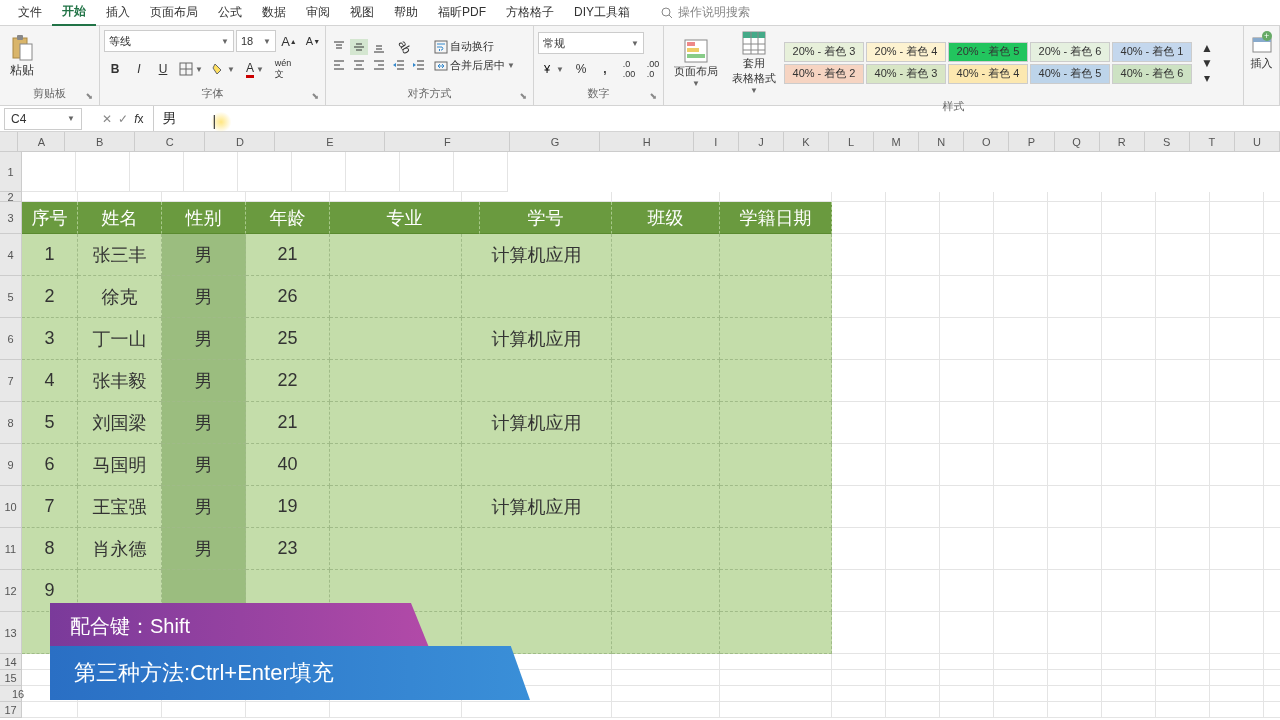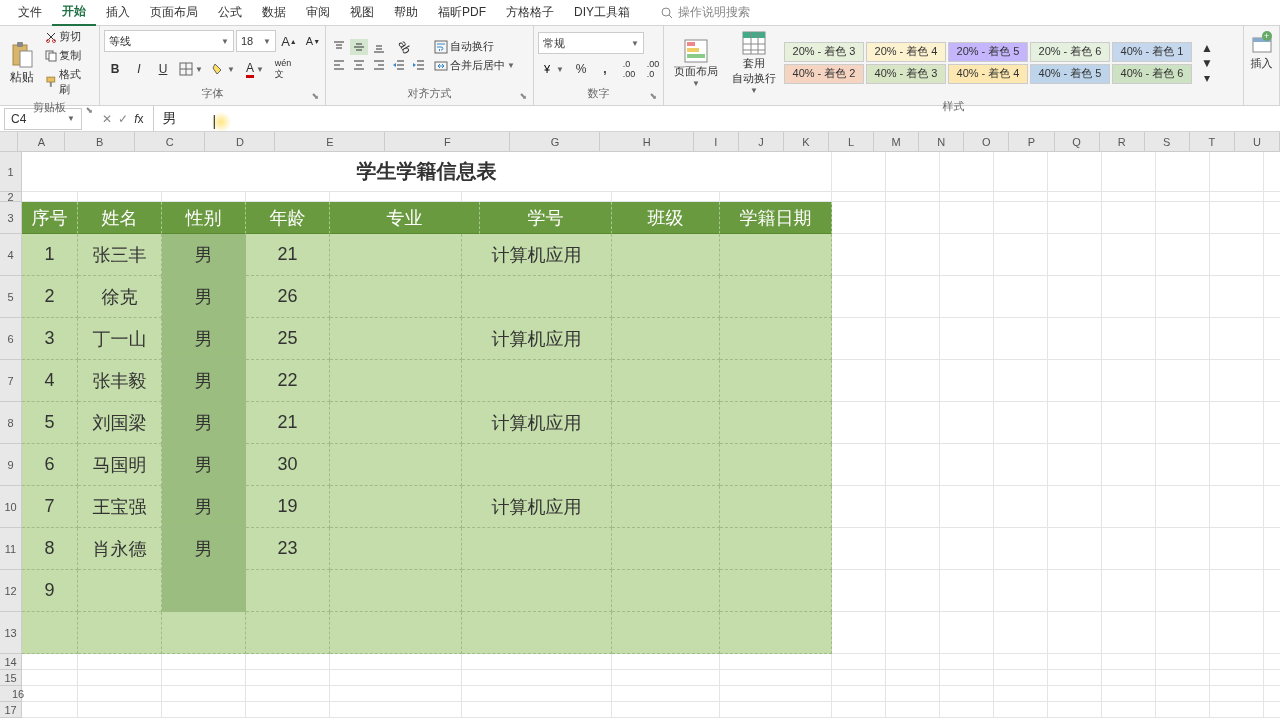--- a/index.html
+++ b/index.html
@@ -101,44 +101,20 @@
   <div class="ribbon-group" style="width:100px">
     <div class="ribbon-group-body">
       <div class="paste-btn">
         <svg viewBox="0 0 24 28">
             <rect x="3" y="4" width="14" height="20" fill="#d9b56a" stroke="#aa8844"></rect>
             <rect x="7" y="1" width="6" height="5" rx="1" fill="#888"></rect>
             <rect x="10" y="10" width="12" height="16" fill="#fff" stroke="#888"></rect>
           </svg>
         <span>粘贴</span>
       </div>
-      <div class="clip-side">
-        <div>
-            <svg width="12" height="12" viewBox="0 0 12 12">
-              <path d="M2 2 L10 10 M10 2 L2 10" stroke="#333" stroke-width="1"></path>
-              <circle cx="3" cy="10" r="1.5" fill="none" stroke="#c44"></circle>
-              <circle cx="9" cy="10" r="1.5" fill="none" stroke="#c44"></circle>
-            </svg>
-            <span>剪切</span>
-          </div>
-        <div>
-            <svg width="12" height="12" viewBox="0 0 12 12">
-              <rect x="1" y="1" width="7" height="8" fill="none" stroke="#666"></rect>
-              <rect x="4" y="3" width="7" height="8" fill="#fff" stroke="#666"></rect>
-            </svg>
-            <span>复制</span>
-          </div>
-        <div>
-            <svg width="12" height="12" viewBox="0 0 12 12">
-              <rect x="2" y="1" width="8" height="5" fill="#e8c060" stroke="#aa8844"></rect>
-              <rect x="5" y="6" width="2" height="5" fill="#888"></rect>
-            </svg>
-            <span>格式刷</span>
-          </div>
-      </div>
     </div>
     <div class="ribbon-group-label"><span>剪贴板</span><span class="launcher">⬊</span></div>
   </div>
 
   <div class="ribbon-group font-group" style="width:226px">
     <div class="ribbon-group-body" style="flex-direction:column;align-items:flex-start;justify-content:center;gap:4px">
       <div class="row">
         <div class="font-select">
             <span>等线</span>
             <span class="chev">▼</span>
@@ -313,28 +289,28 @@
       <div class="style-table-btn">
         <svg viewBox="0 0 26 26">
             <rect x="2" y="2" width="22" height="22" fill="#fff" stroke="#888"></rect>
             <rect x="2" y="2" width="22" height="6" fill="#4a8"></rect>
             <line x1="2" y1="14" x2="24" y2="14" stroke="#888"></line>
             <line x1="2" y1="20" x2="24" y2="20" stroke="#888"></line>
             <line x1="10" y1="2" x2="10" y2="24" stroke="#888"></line>
             <line x1="17" y1="2" x2="17" y2="24" stroke="#888"></line>
           </svg>
         <span style="white-space:pre-line;text-align:center">套用
-自动换行</span>
+表格格式</span>
           <span class="chev">▼</span>
       </div>
       <div class="style-swatches" id="swatches">
           <div class="swatch-row">
             <div class="swatch" style="background: rgb(231, 240, 218);">20% - 着色 3</div>
             <div class="swatch" style="background: rgb(253, 242, 208);">20% - 着色 4</div>
-            <div class="swatch" style="background: #c4b5fd;">20% - 着色 5</div>
+            <div class="swatch" style="background: #22c55e;">20% - 着色 5</div>
             <div class="swatch" style="background: rgb(229, 240, 223);">20% - 着色 6</div>
             <div class="swatch" style="background: rgb(196, 215, 237);">40% - 着色 1</div>
           </div>
           <div class="swatch-row">
             <div class="swatch" style="background: rgb(246, 212, 194);">40% - 着色 2</div>
             <div class="swatch" style="background: rgb(216, 230, 197);">40% - 着色 3</div>
             <div class="swatch" style="background: rgb(252, 232, 176);">40% - 着色 4</div>
             <div class="swatch" style="background: rgb(189, 212, 234);">40% - 着色 5</div>
             <div class="swatch" style="background: rgb(205, 226, 195);">40% - 着色 6</div>
           </div>
@@ -421,21 +397,20 @@
         <div class="row-h" style="height: 42px;">11</div>
         <div class="row-h" style="height: 42px;">12</div>
         <div class="row-h" style="height: 42px;">13</div>
         <div class="row-h" style="height: 16px;">14</div>
         <div class="row-h" style="height: 16px;">15</div>
         <div class="row-h" style="height: 16px; padding-left: 15px;">16</div>
         <div class="row-h" style="height: 16px;">17</div>
       </div>
     <div class="cells" id="cells">
         <div class="cell-row" style="height: 40px;">
-          <div class="cell title-cell" style="width: 810px;">学生学籍信息表</div>
           <div class="cell" style="width: 54px;"></div>
           <div class="cell" style="width: 54px;"></div>
           <div class="cell" style="width: 54px;"></div>
           <div class="cell" style="width: 54px;"></div>
           <div class="cell" style="width: 54px;"></div>
           <div class="cell" style="width: 54px;"></div>
           <div class="cell" style="width: 54px;"></div>
           <div class="cell" style="width: 54px;"></div>
           <div class="cell" style="width: 54px;"></div>
         </div>
@@ -569,21 +544,21 @@
           <div class="cell" style="width: 54px;"></div>
           <div class="cell" style="width: 54px;"></div>
           <div class="cell" style="width: 54px;"></div>
           <div class="cell" style="width: 54px;"></div>
           <div class="cell" style="width: 54px;"></div>
         </div>
         <div class="cell-row" style="height: 42px;">
           <div class="table-cell" style="width: 56px;">6</div>
           <div class="table-cell" style="width: 84px;">马国明</div>
           <div class="table-cell sel" style="width: 84px;">男</div>
-          <div class="table-cell" style="width: 84px;">30</div>
+          <div class="table-cell" style="width: 84px;">40</div>
           <div class="table-cell" style="width: 132px;"></div>
           <div class="table-cell" style="width: 150px;"></div>
           <div class="table-cell" style="width: 108px;"></div>
           <div class="table-cell" style="width: 112px;"></div>
           <div class="cell" style="width: 54px;"></div>
           <div class="cell" style="width: 54px;"></div>
           <div class="cell" style="width: 54px;"></div>
           <div class="cell" style="width: 54px;"></div>
           <div class="cell" style="width: 54px;"></div>
           <div class="cell" style="width: 54px;"></div>
@@ -741,13 +716,15 @@
           <div class="cell" style="width: 54px;"></div>
           <div class="cell" style="width: 54px;"></div>
           <div class="cell" style="width: 54px;"></div>
           <div class="cell" style="width: 54px;"></div>
         </div>
       </div>
   </div>
 </div>
 
 <div class="overlays">
+  <div class="overlay1">配合键：Shift</div>
+  <div class="overlay2">第三种方法:Ctrl+Enter填充</div>
 </div>
 
 </body></html>

